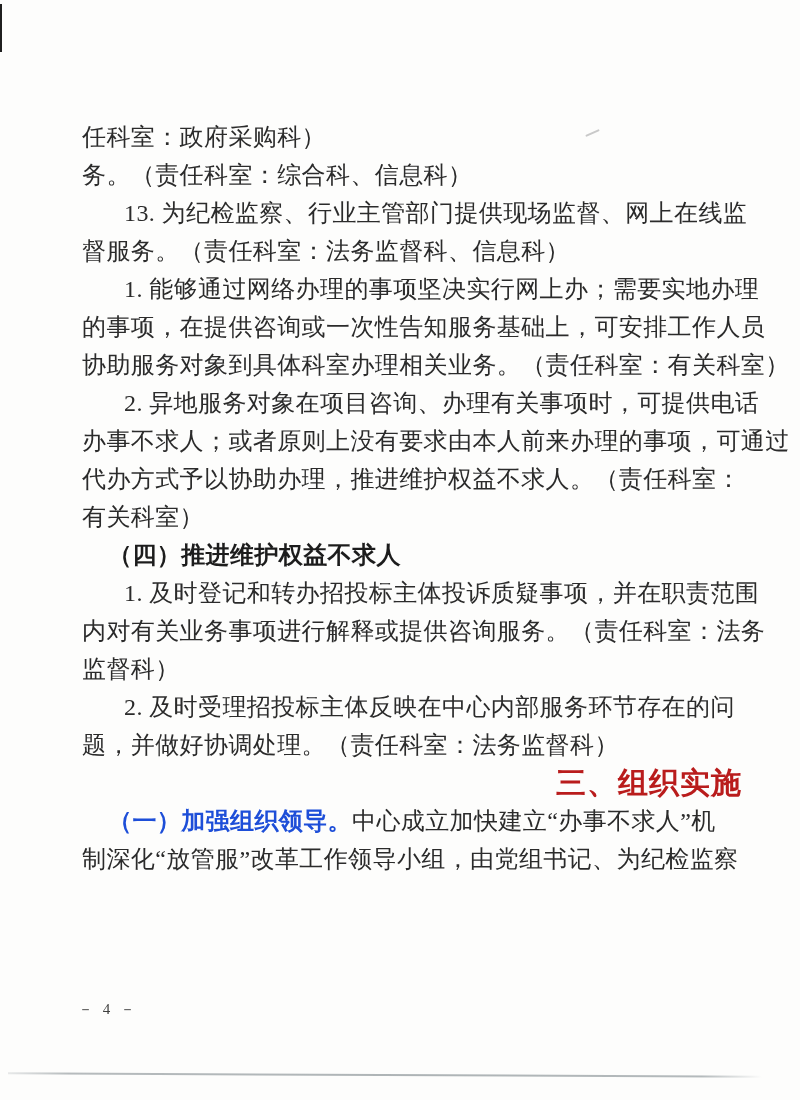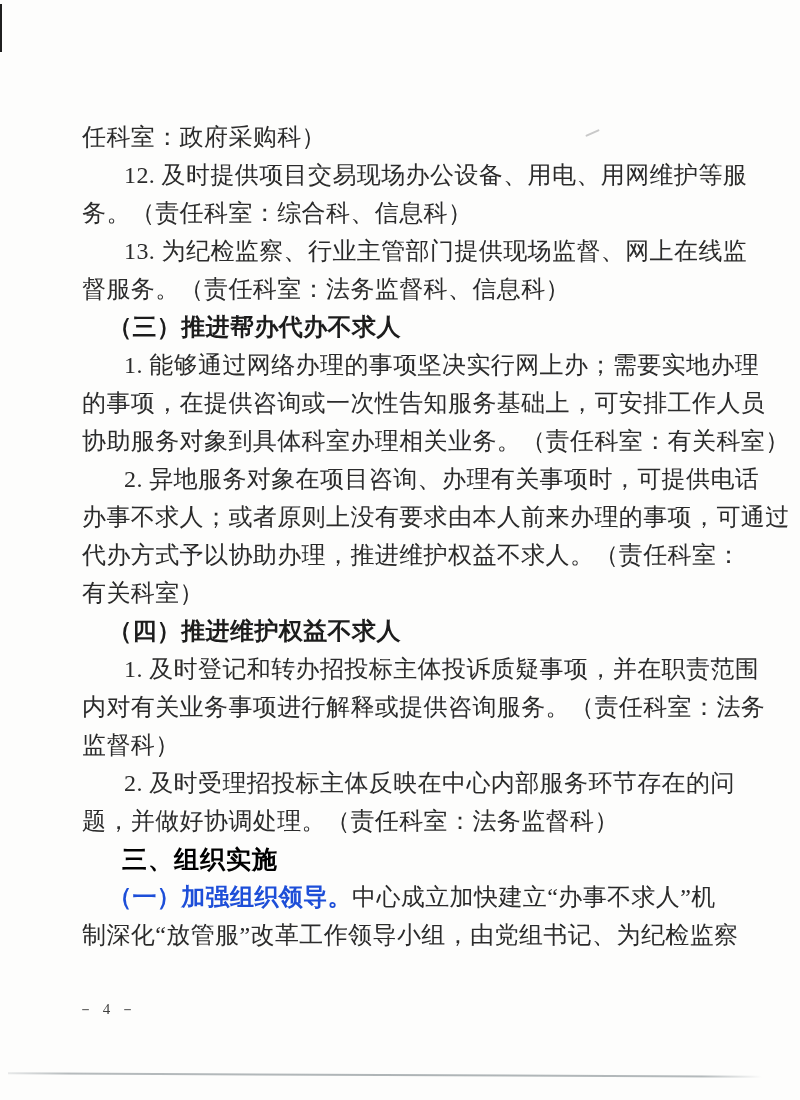--- a/index.html
+++ b/index.html
@@ -33,23 +33,24 @@
     color: #2b2b2b;
   }
   .indent-num   { padding-left: 42px; }
   .heading-kai  { padding-left: 26px; font-weight: bold; color: #1c1c1c; }
   .mixed        { padding-left: 26px; }
   .mixed .bold-lead { font-weight: bold; color: #1d4ed8; }
   .heading-hei  {
     padding-left: 40px;
     font-weight: bold;
     font-family: "Liberation Sans", "DejaVu Sans", sans-serif;
-    font-size: 25px;
-    color: #000000;
+    font-size: 30px;
+    color: #b91c1c;
     letter-spacing: 1px;
+    text-align: right;
   }
   .page-num {
     position: absolute;
     top: 1000px;
     left: 78px;
     font-size: 15px;
     letter-spacing: 3px;
     color: #3f3f3f;
     font-family: "Liberation Serif", "DejaVu Serif", serif;
   }
@@ -89,25 +90,23 @@
 </head>
 <body>
 
 <div class="page">
 
   <div class="scan-edge-left"></div>
   <div class="scan-smudge"></div>
 
   <div class="text-block">
     <div class="line plain">任科室：政府采购科）</div>
-    <div class="line indent-num">12. 及时提供项目交易现场办公设备、用电、用网维护等服</div>
     <div class="line plain">务。（责任科室：综合科、信息科）</div>
     <div class="line indent-num">13. 为纪检监察、行业主管部门提供现场监督、网上在线监</div>
     <div class="line plain">督服务。（责任科室：法务监督科、信息科）</div>
-    <div class="line heading-kai">（三）推进帮办代办不求人</div>
     <div class="line indent-num">1. 能够通过网络办理的事项坚决实行网上办；需要实地办理</div>
     <div class="line plain">的事项，在提供咨询或一次性告知服务基础上，可安排工作人员</div>
     <div class="line plain">协助服务对象到具体科室办理相关业务。（责任科室：有关科室）</div>
     <div class="line indent-num">2. 异地服务对象在项目咨询、办理有关事项时，可提供电话</div>
     <div class="line plain">办事不求人；或者原则上没有要求由本人前来办理的事项，可通过</div>
     <div class="line plain">代办方式予以协助办理，推进维护权益不求人。（责任科室：</div>
     <div class="line plain">有关科室）</div>
     <div class="line heading-kai">（四）推进维护权益不求人</div>
     <div class="line indent-num">1. 及时登记和转办招投标主体投诉质疑事项，并在职责范围</div>
     <div class="line plain">内对有关业务事项进行解释或提供咨询服务。（责任科室：法务</div>

